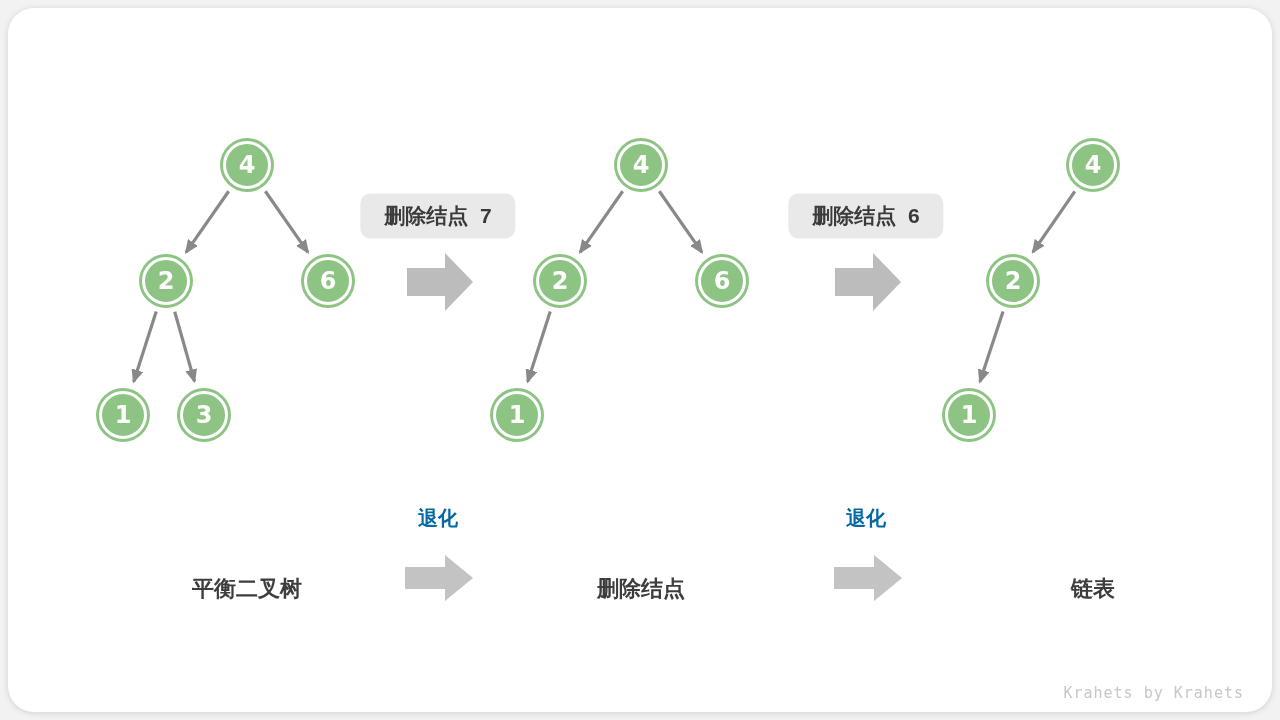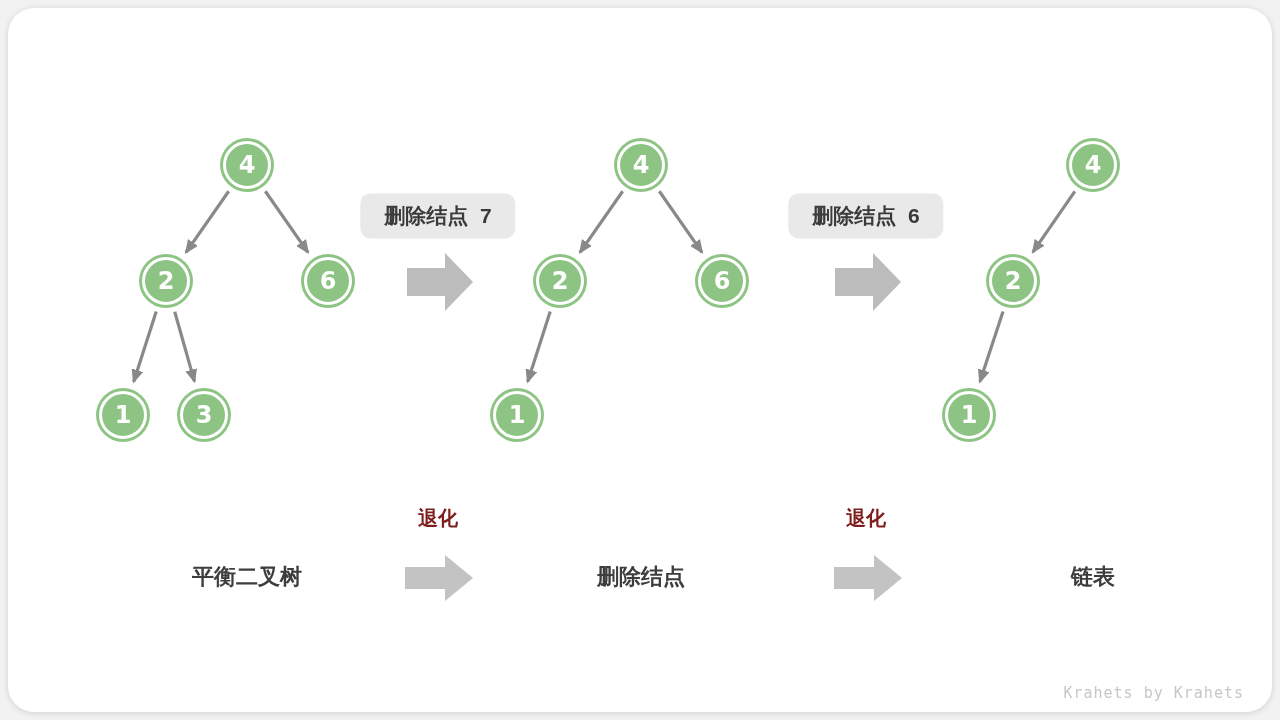--- a/index.html
+++ b/index.html
@@ -59,30 +59,31 @@
     font-weight: bold;
     color: #3a3a3a;
     white-space: pre;
     line-height: 1.2;
   }
   .degrade-label {
     position: absolute;
     transform: translate(-50%, -50%);
     font-size: 20px;
     font-weight: bold;
-    color: #7f1d1d;
+    color: #0369a1;
     white-space: pre;
   }
   .stage-label {
     position: absolute;
     transform: translate(-50%, -50%);
     font-size: 22px;
     font-weight: bold;
     color: #3d3d3d;
     white-space: pre;
+    margin-top: 12px;
   }
   .watermark {
     position: absolute;
     right: 36px;
     bottom: 18px;
     font-family: "DejaVu Sans Mono", "Liberation Mono", monospace;
     font-size: 15px;
     color: #c7c7c7;
     letter-spacing: 1px;
   }

